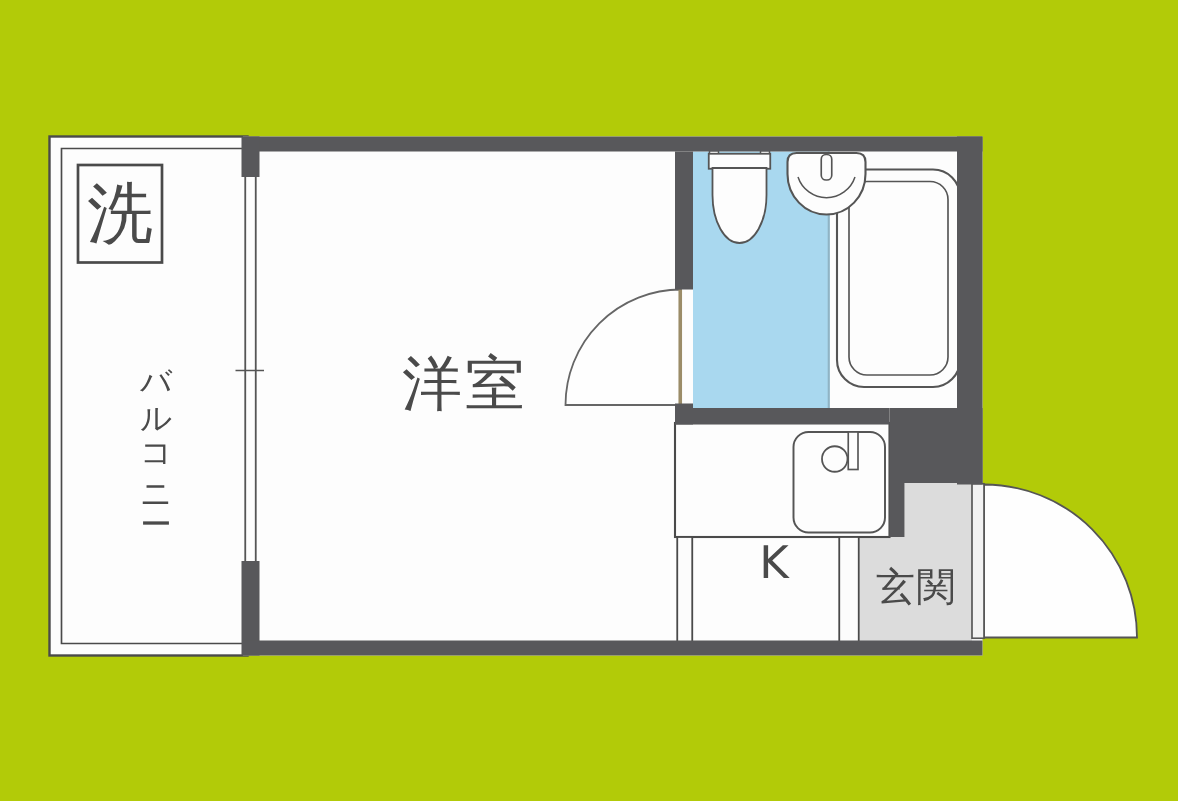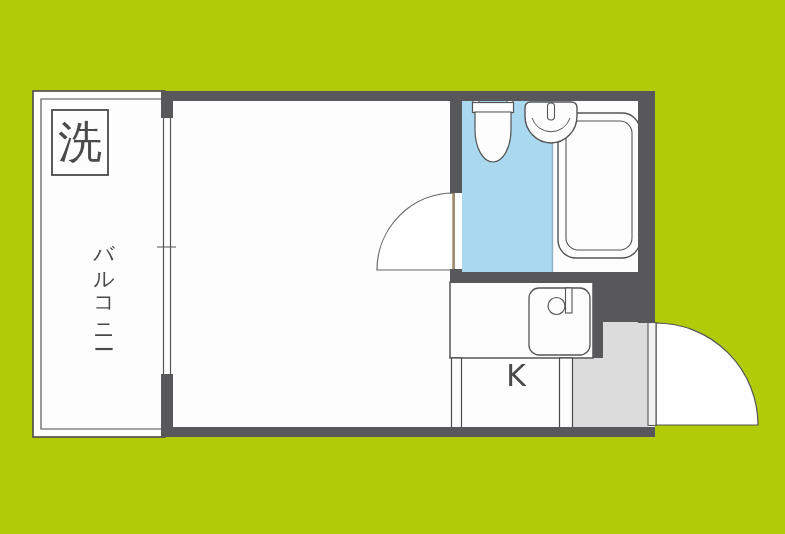--- a/index.html
+++ b/index.html
@@ -114,14 +114,16 @@
       <rect x="593" y="272" width="62" height="50"></rect>
       <rect x="593" y="322" width="10" height="36"></rect>
       <rect x="450" y="101" width="12" height="92"></rect>
       <rect x="450" y="269" width="12" height="14"></rect>
       <rect x="450" y="272" width="143" height="11"></rect>
     </g>
   </svg>
 
   <div class="label label-laundry">洗</div>
   <div class="label label-balcony">バルコニー</div>
+  <div class="label label-room">洋室</div>
   <div class="label label-kitchen">K</div>
+  <div class="label label-entrance">玄関</div>
 </div>
 
 </body></html>

